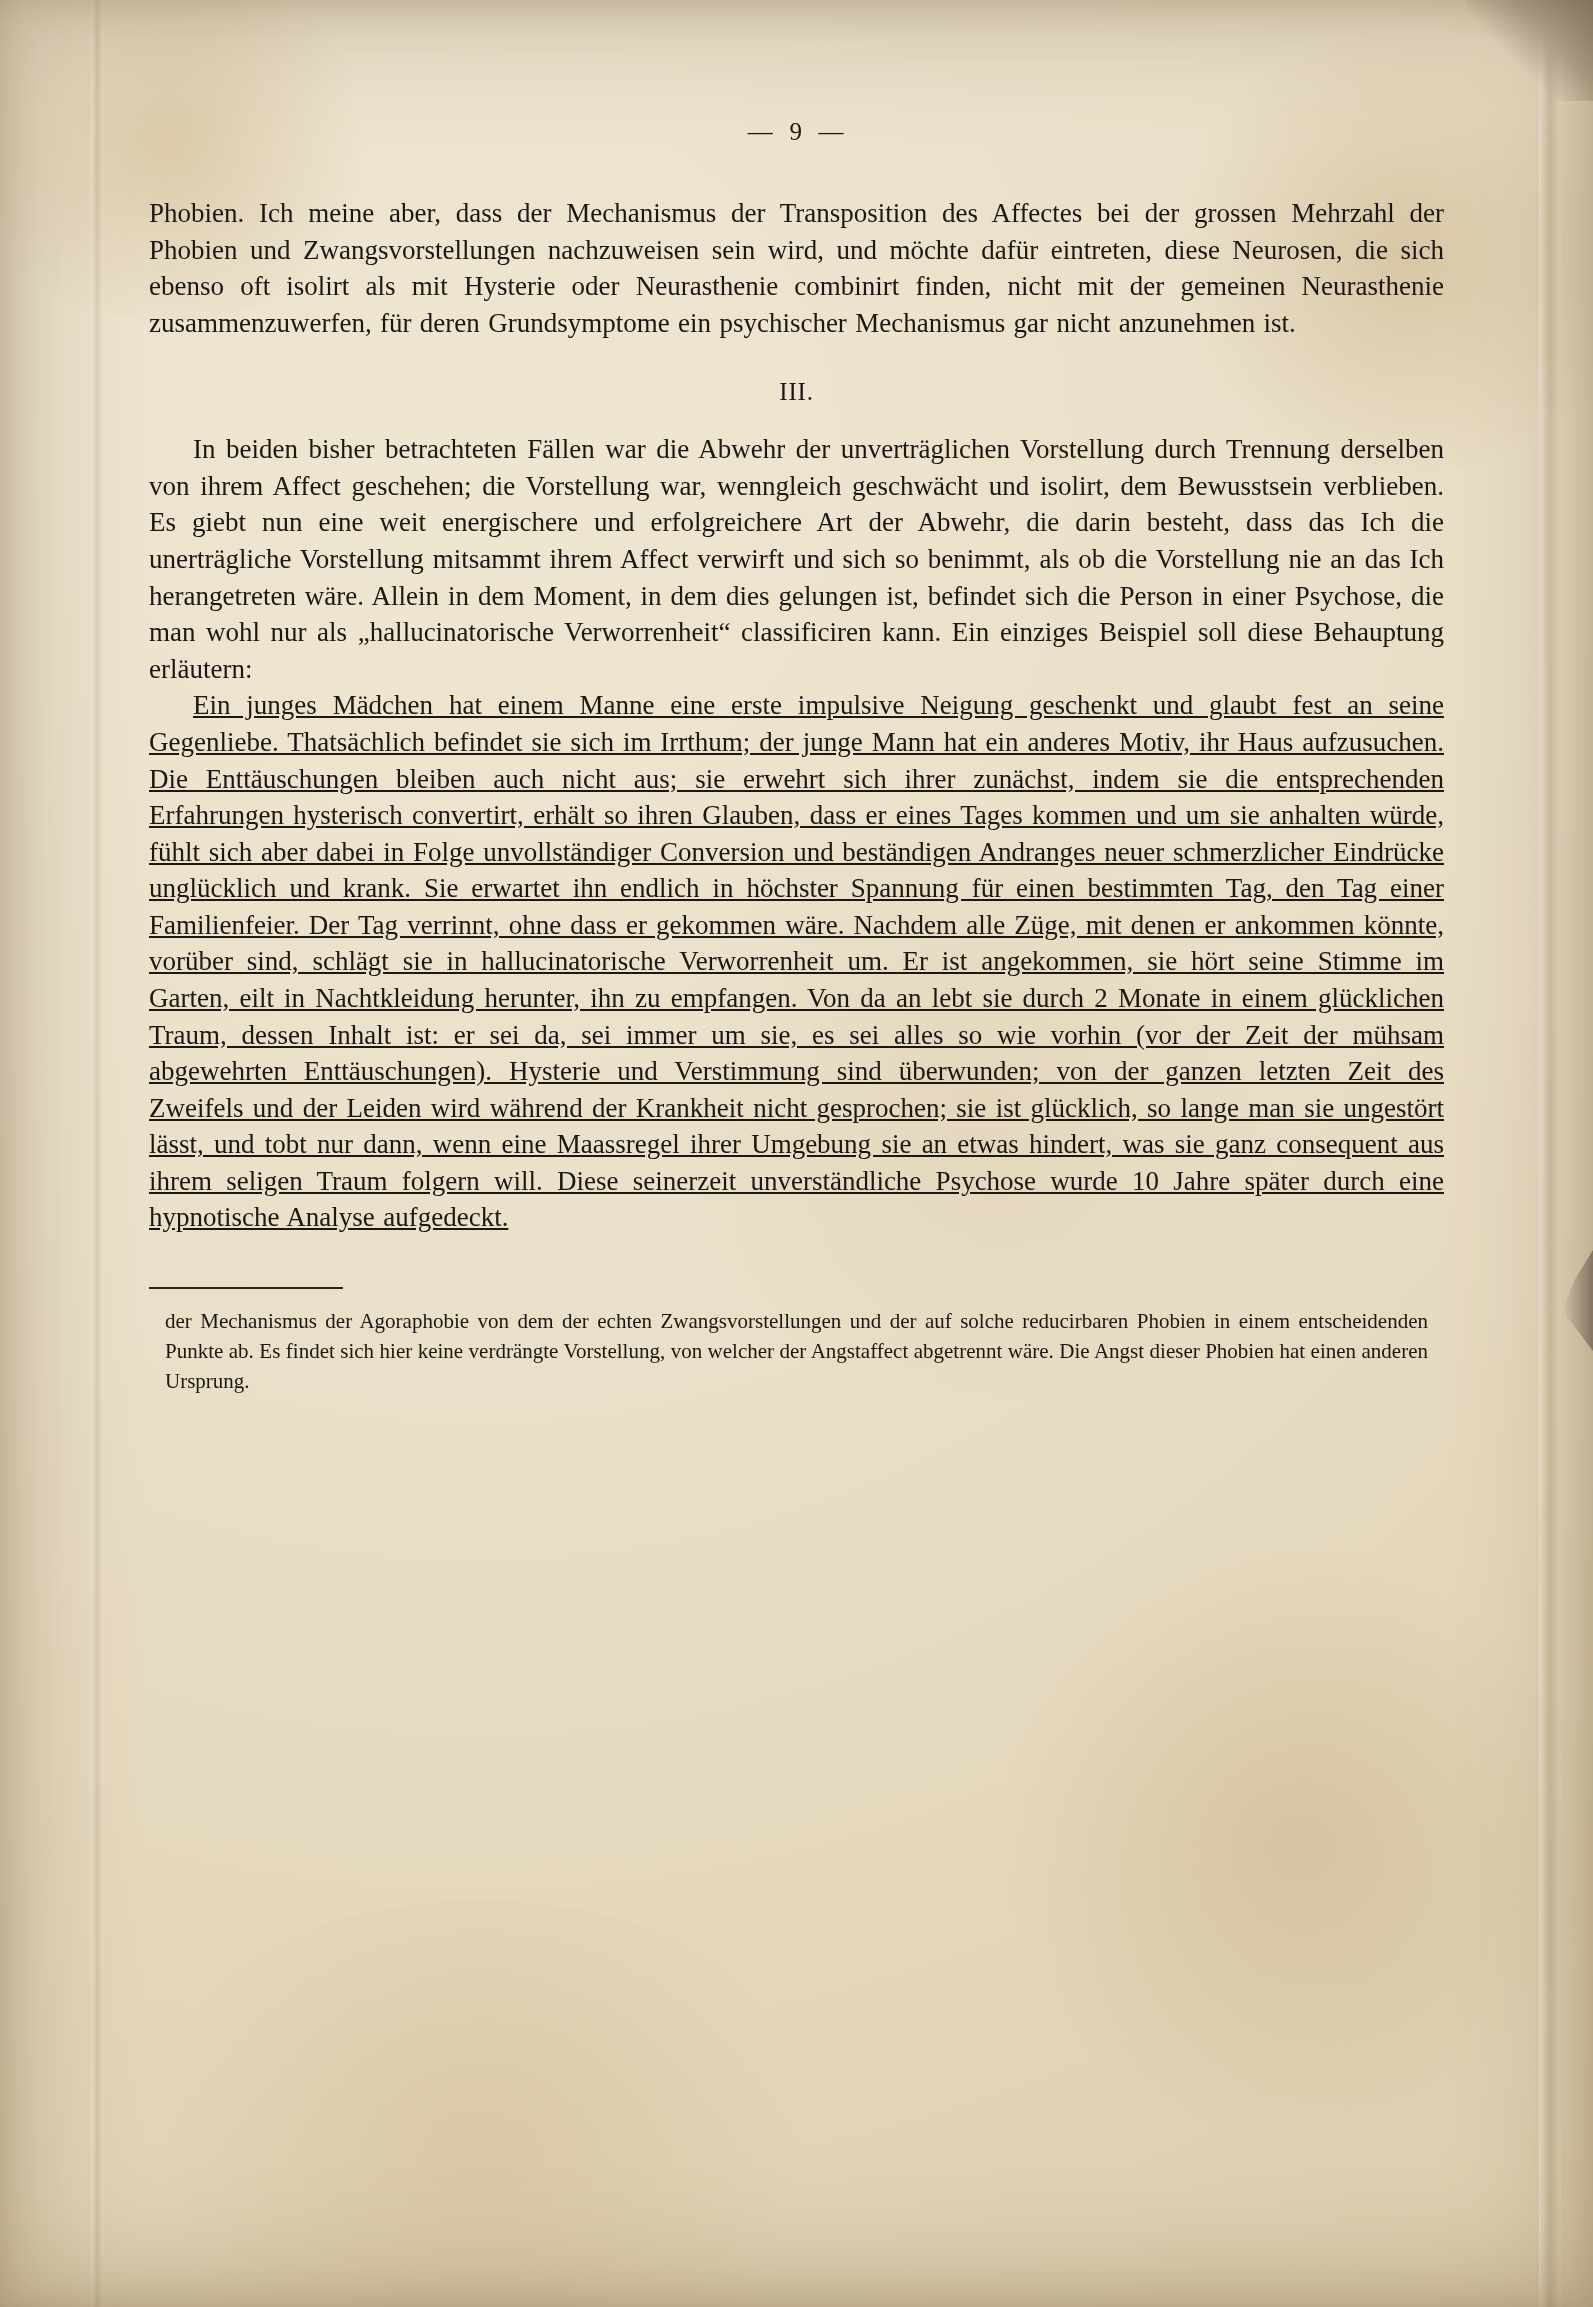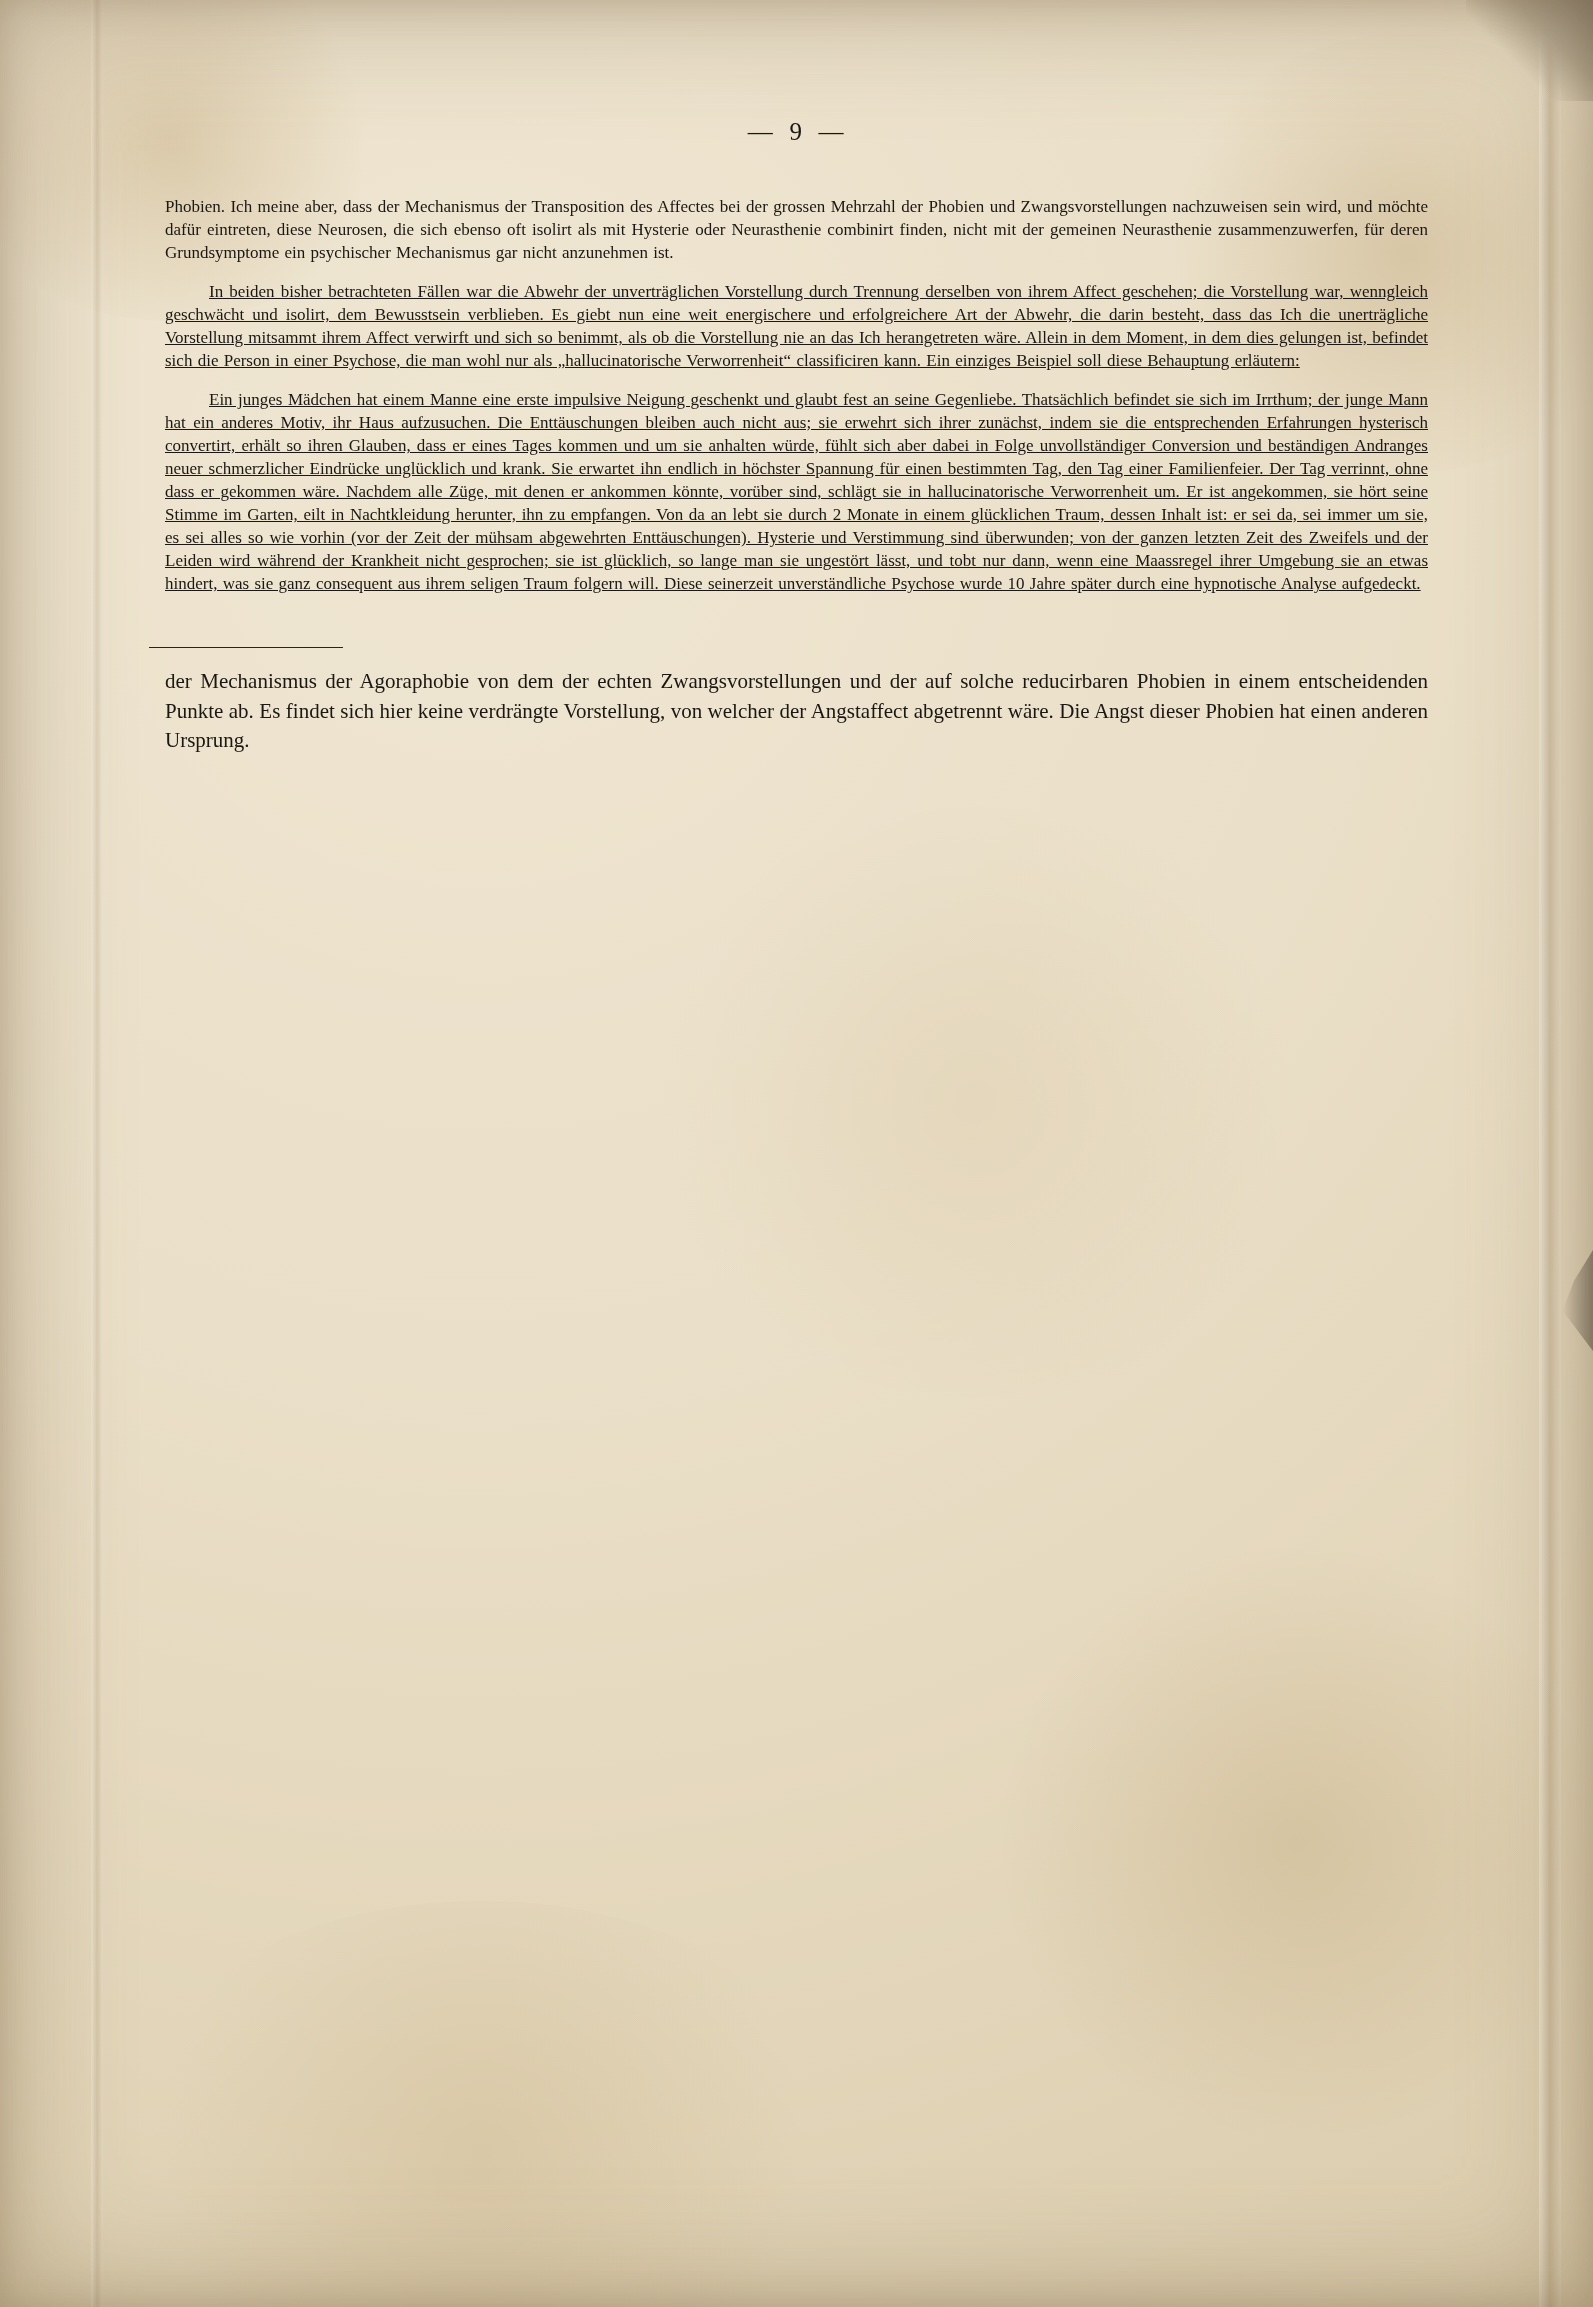--- a/index.html
+++ b/index.html
@@ -68,25 +68,25 @@
 
   .folio {
     text-align: center;
     font-size: 25px;
     letter-spacing: 1.7px;
     margin-bottom: 49px;
   }
   .folio .dash { padding: 0 15px; }
 
   p.body {
-    font-size: 17px;
+    font-size: 27px;
     line-height: 1.355;
     text-align: justify;
     text-justify: inter-word;
-    margin: 16px;
+    margin: 0;
     text-indent: 0;
     word-spacing: 0.06em;
   }
   p.body + p.body { margin-top: 0; text-decoration: underline; }
   p.indent { text-indent: 44px; }
 
   .sec-num {
     text-align: center;
     font-size: 25px;
     font-weight: 400;
@@ -123,20 +123,21 @@
   <div class="nick"></div>
 
   <div class="content">
 
     <div class="folio">
       <span class="dash">—</span><span>9</span><span class="dash">—</span>
     </div>
 
     <p class="body">Phobien.  Ich meine aber, dass der Mechanismus der Transposition des Affectes bei der grossen Mehrzahl der Phobien und Zwangsvorstellungen nachzuweisen sein wird, und möchte dafür eintreten, diese Neurosen, die sich ebenso oft isolirt als mit Hysterie oder Neurasthenie combinirt finden, nicht mit der gemeinen Neurasthenie zusammenzuwerfen, für deren Grundsymptome ein psychischer Mechanismus gar nicht anzunehmen ist.</p>
 
+    <div class="sec-num">III.</div>
 
     <p class="body indent">In beiden bisher betrachteten Fällen war die Abwehr der unverträglichen Vorstellung durch Trennung derselben von ihrem Affect geschehen; die Vorstellung war, wenngleich geschwächt und isolirt, dem Bewusstsein verblieben. Es giebt nun eine weit energischere und erfolgreichere Art der Abwehr, die darin besteht, dass das Ich die unerträgliche Vorstellung mitsammt ihrem Affect verwirft und sich so benimmt, als ob die Vorstellung nie an das Ich herangetreten wäre.  Allein in dem Moment, in dem dies gelungen ist, befindet sich die Person in einer Psychose, die man wohl nur als „hallucinatorische Verworrenheit“ classificiren kann.  Ein einziges Beispiel soll diese Behauptung erläutern:</p>
     <p class="body indent">Ein junges Mädchen hat einem Manne eine erste impulsive Neigung geschenkt und glaubt fest an seine Gegenliebe.  Thatsächlich befindet sie sich im Irrthum; der junge Mann hat ein anderes Motiv, ihr Haus aufzusuchen.  Die Enttäuschungen bleiben auch nicht aus; sie erwehrt sich ihrer zunächst, indem sie die entsprechenden Erfahrungen hysterisch convertirt, erhält so ihren Glauben, dass er eines Tages kommen und um sie anhalten würde, fühlt sich aber dabei in Folge unvollständiger Conversion und beständigen Andranges neuer schmerzlicher Eindrücke unglücklich und krank.  Sie erwartet ihn endlich in höchster Spannung für einen bestimmten Tag, den Tag einer Familienfeier.  Der Tag verrinnt, ohne dass er gekommen wäre.  Nachdem alle Züge, mit denen er ankommen könnte, vorüber sind, schlägt sie in hallucinatorische Verworrenheit um.  Er ist angekommen, sie hört seine Stimme im Garten, eilt in Nachtkleidung herunter, ihn zu empfangen.  Von da an lebt sie durch 2 Monate in einem glücklichen Traum, dessen Inhalt ist: er sei da, sei immer um sie, es sei alles so wie vorhin (vor der Zeit der mühsam abgewehrten Enttäuschungen).  Hysterie und Verstimmung sind überwunden; von der ganzen letzten Zeit des Zweifels und der Leiden wird während der Krankheit nicht gesprochen; sie ist glücklich, so lange man sie ungestört lässt, und tobt nur dann, wenn eine Maassregel ihrer Umgebung sie an etwas hindert, was sie ganz consequent aus ihrem seligen Traum folgern will.  Diese seinerzeit unverständliche Psychose wurde 10 Jahre später durch eine hypnotische Analyse aufgedeckt.</p>
 
     <div class="fn-rule"></div>
     <p class="footnote">der Mechanismus der Agoraphobie von dem der echten Zwangsvorstellungen und der auf solche reducirbaren Phobien in einem entscheidenden Punkte ab.  Es findet sich hier keine verdrängte Vorstellung, von welcher der Angstaffect abgetrennt wäre.  Die Angst dieser Phobien hat einen anderen Ursprung.</p>
 
   </div>
 
   <div class="edge-dark"></div>

